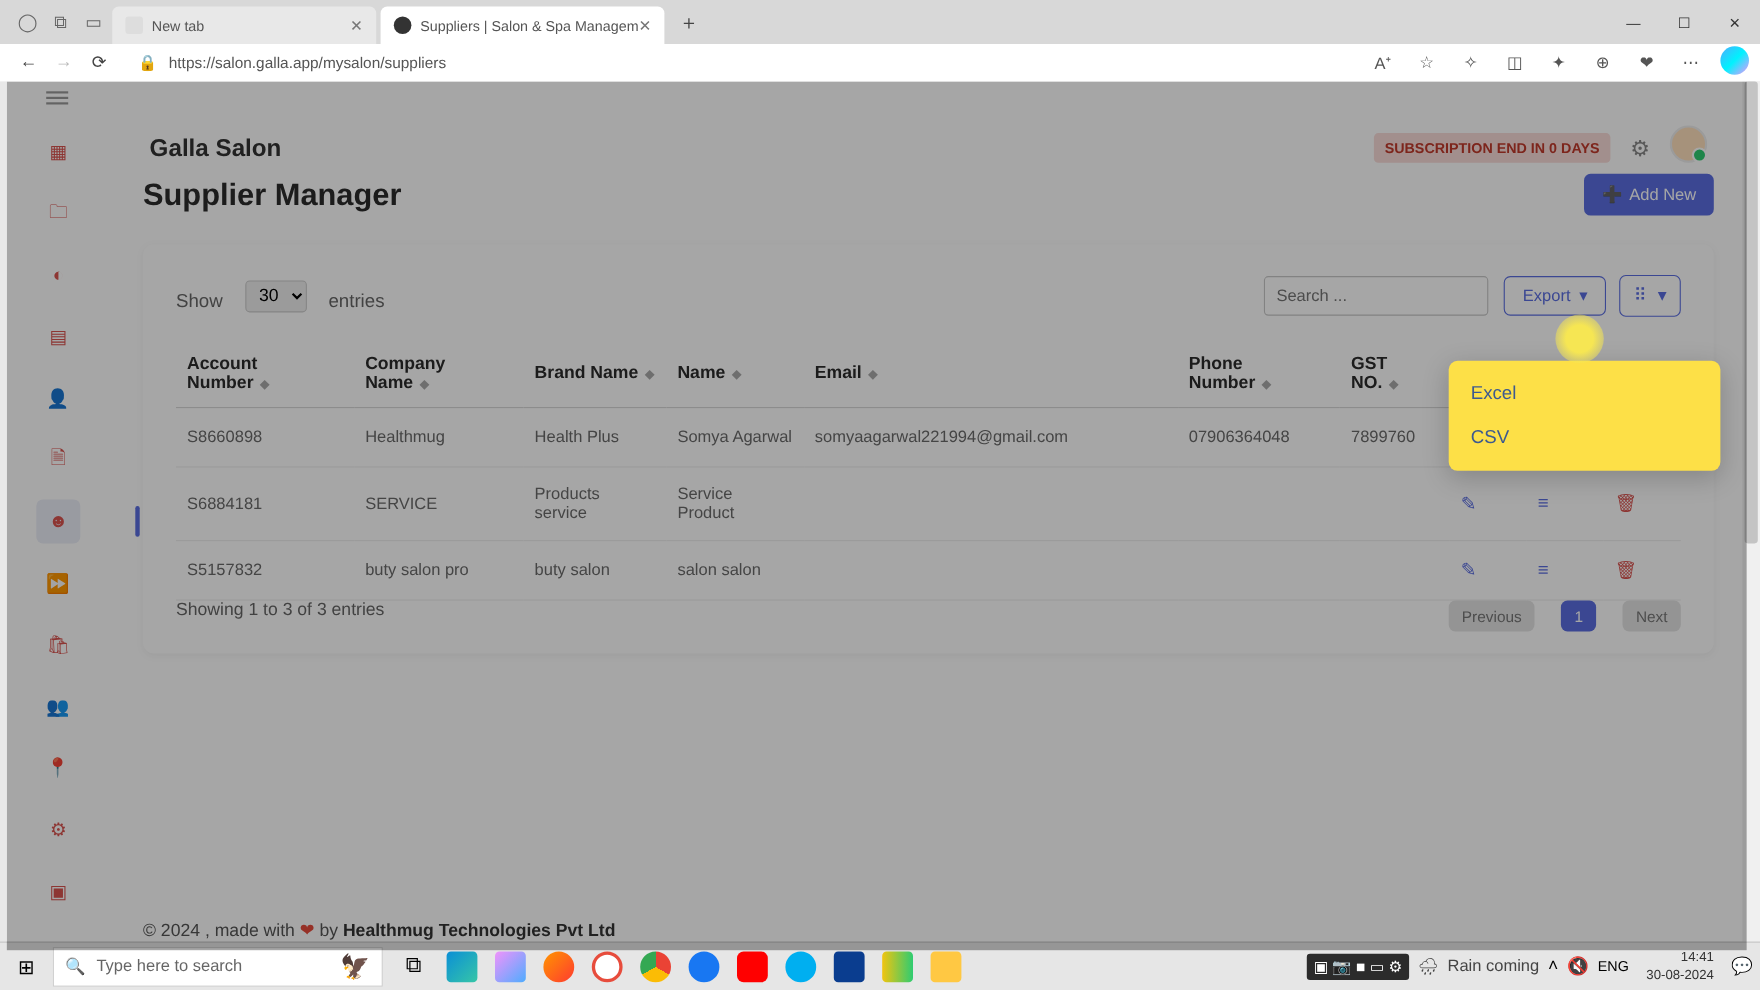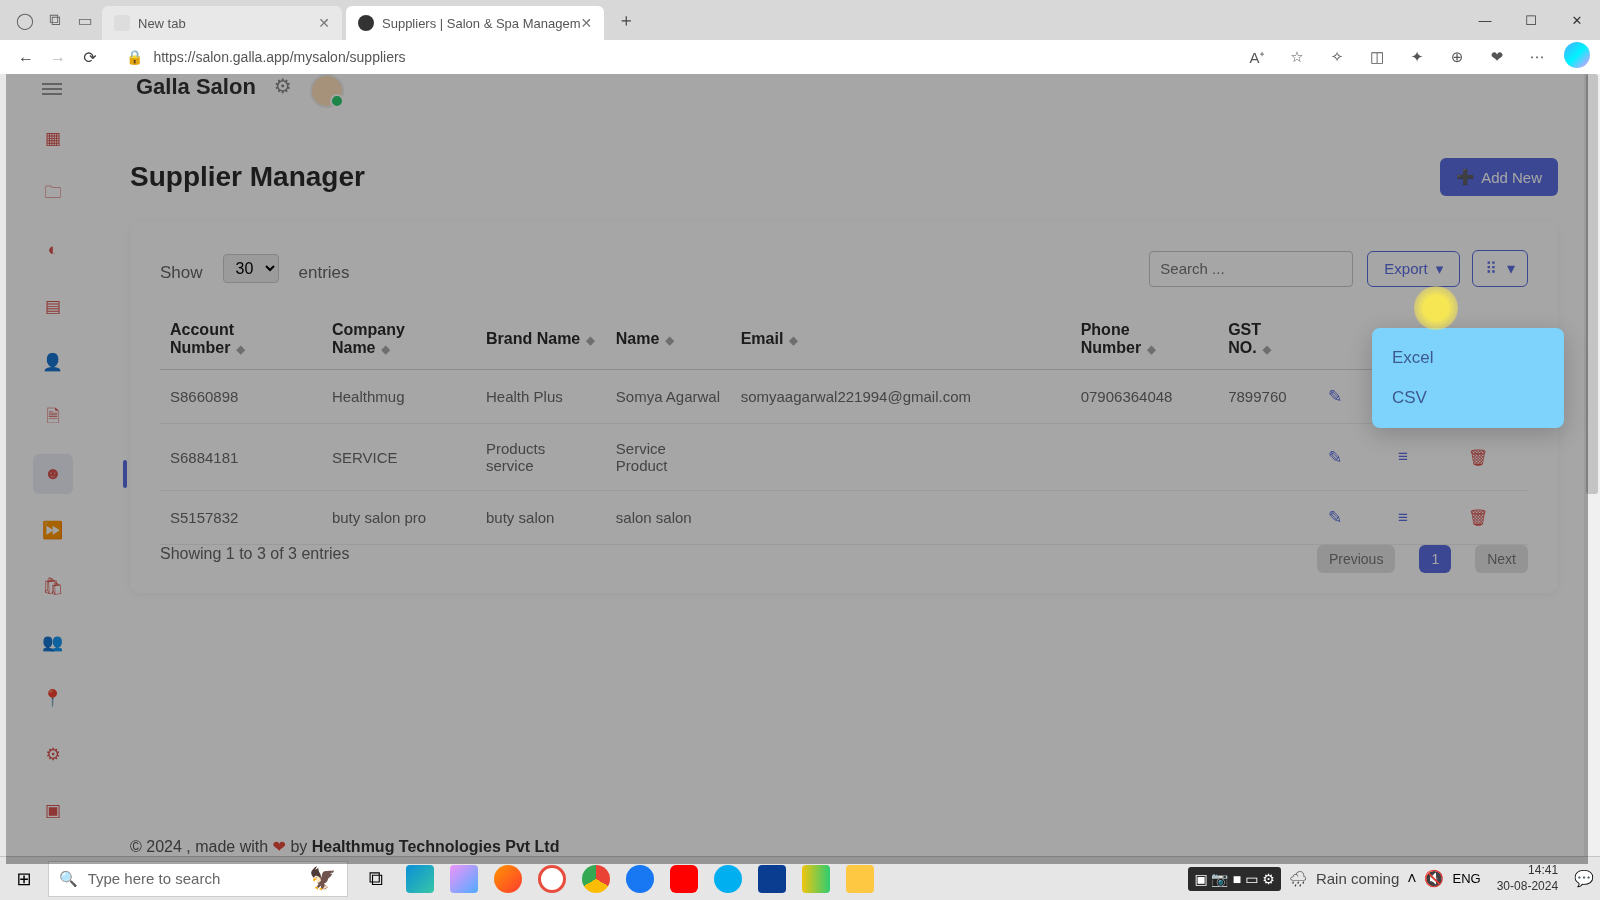--- a/index.html
+++ b/index.html
@@ -28,21 +28,21 @@
 
 .app-frame{position:absolute;top:74px;left:6px;right:12px;bottom:36px;background:#fff;overflow:hidden}
 .app-overlay{position:absolute;inset:0;background:rgba(0,0,0,0.35);z-index:5;pointer-events:none}
 
 .sidebar{position:absolute;left:0;top:0;bottom:0;width:94px;background:#fff;padding-top:40px}
 .sidebar-toggle{position:absolute;top:14px;left:36px;width:20px;height:2px;background:#999;box-shadow:0 5px 0 #999,0 -5px 0 #999}
 .side-item{width:40px;height:40px;margin:4px auto 16px auto;display:flex;align-items:center;justify-content:center;color:#d9534f;font-size:17px;border-radius:6px;position:relative}
 .side-item.active{background:#eceef8}
 .side-item.active::after{content:'';position:absolute;right:-54px;top:6px;width:4px;height:28px;background:#5b6ee1;border-radius:2px}
 
-.topbar{position:absolute;left:94px;right:0;top:0;height:74px;display:flex;align-items:flex-start;padding:0 36px}
+.topbar{position:absolute;left:94px;right:0;top:0;height:74px;display:flex;align-items:flex-end;padding:0 36px}
 .brand{font-size:22px;font-weight:700;color:#333}
 .sub-badge{margin-left:auto;background:#f9dcd9;color:#c0392b;font-size:13px;font-weight:700;padding:6px 10px;border-radius:4px}
 .gear{margin:0 18px;color:#888;font-size:20px}
 .avatar{width:34px;height:34px;border-radius:50%;background:#ffe0bd;border:2px solid #eee;position:relative}
 .avatar::after{content:'';position:absolute;bottom:-2px;right:-2px;width:10px;height:10px;background:#2ecc71;border-radius:50%;border:2px solid #fff}
 
 .page-area{position:absolute;left:94px;right:0;top:74px;bottom:0;padding:10px 30px 20px 30px}
 .page-header{display:flex;align-items:center;margin-bottom:26px}
 .page-title{font-size:28px;font-weight:800;color:#2c2c2c}
 .add-new{margin-left:auto;background:#5b6ee1;color:#fff;padding:10px 16px;border-radius:6px;font-size:15px;display:flex;align-items:center;gap:6px}
@@ -69,21 +69,21 @@
 .pg-btn.active{background:#5b6ee1;color:#fff}
 
 .footer-text{position:absolute;bottom:8px;left:124px;color:#555;font-size:16px}
 .footer-text .heart{color:#e74c3c}
 .footer-text .co{font-weight:700;color:#333}
 
 .scroll-track{position:absolute;right:0;top:74px;bottom:40px;width:16px;background:#f0f0f0}
 .scroll-thumb{position:absolute;right:2px;top:74px;width:12px;height:420px;background:#c4c4c4;border-radius:3px}
 
 
-.dropdown{position:absolute;z-index:20;background:#7dd3fc;border-radius:8px;box-shadow:0 6px 24px rgba(0,0,0,0.2);padding:10px 0;width:192px}
+.dropdown{position:absolute;z-index:20;background:#fde047;border-radius:8px;box-shadow:0 6px 24px rgba(0,0,0,0.2);padding:10px 0;width:247px}
 .dropdown-item{padding:10px 20px;color:#3d5a8f;font-size:17px}
 .highlight-circle{position:absolute;width:44px;height:44px;border-radius:50%;background:radial-gradient(circle,#f6e653 40%,rgba(246,230,83,0.5) 70%,transparent 100%);z-index:25;pointer-events:none}
 
 
 .taskbar{position:absolute;bottom:0;left:0;right:0;height:44px;background:#e6e6e6;border-top:1px solid #c5c5c5;display:flex;align-items:center}
 .start{width:48px;height:44px;display:flex;align-items:center;justify-content:center;font-size:18px}
 .search-tb{height:36px;width:300px;background:#fff;border:1px solid #ccc;display:flex;align-items:center;padding:0 10px;font-size:15px;color:#666;gap:10px;margin-right:6px}
 .tb-icon{width:44px;height:44px;display:flex;align-items:center;justify-content:center;font-size:20px}
 .tb-app{width:28px;height:28px;border-radius:4px}
 .tb-right{margin-left:auto;display:flex;align-items:center;gap:8px;padding-right:6px}
@@ -155,20 +155,21 @@
     <div class="side-item">👥</div>
     <div class="side-item">📍</div>
     <div class="side-item">⚙</div>
     <div class="side-item">▣</div>
     <div class="side-item">📷</div>
 
   </div>
 
   <div class="topbar">
     <div class="brand">Galla Salon</div>
+    <div class="sub-badge">SUBSCRIPTION END IN 0 DAYS</div>
     <div class="gear">⚙</div>
     <div class="avatar"></div>
   </div>
 
   <div class="page-area">
     <div class="page-header">
       <div class="page-title">Supplier Manager</div>
       <div class="add-new">
         <span>➕</span>
         <span>Add New</span>

